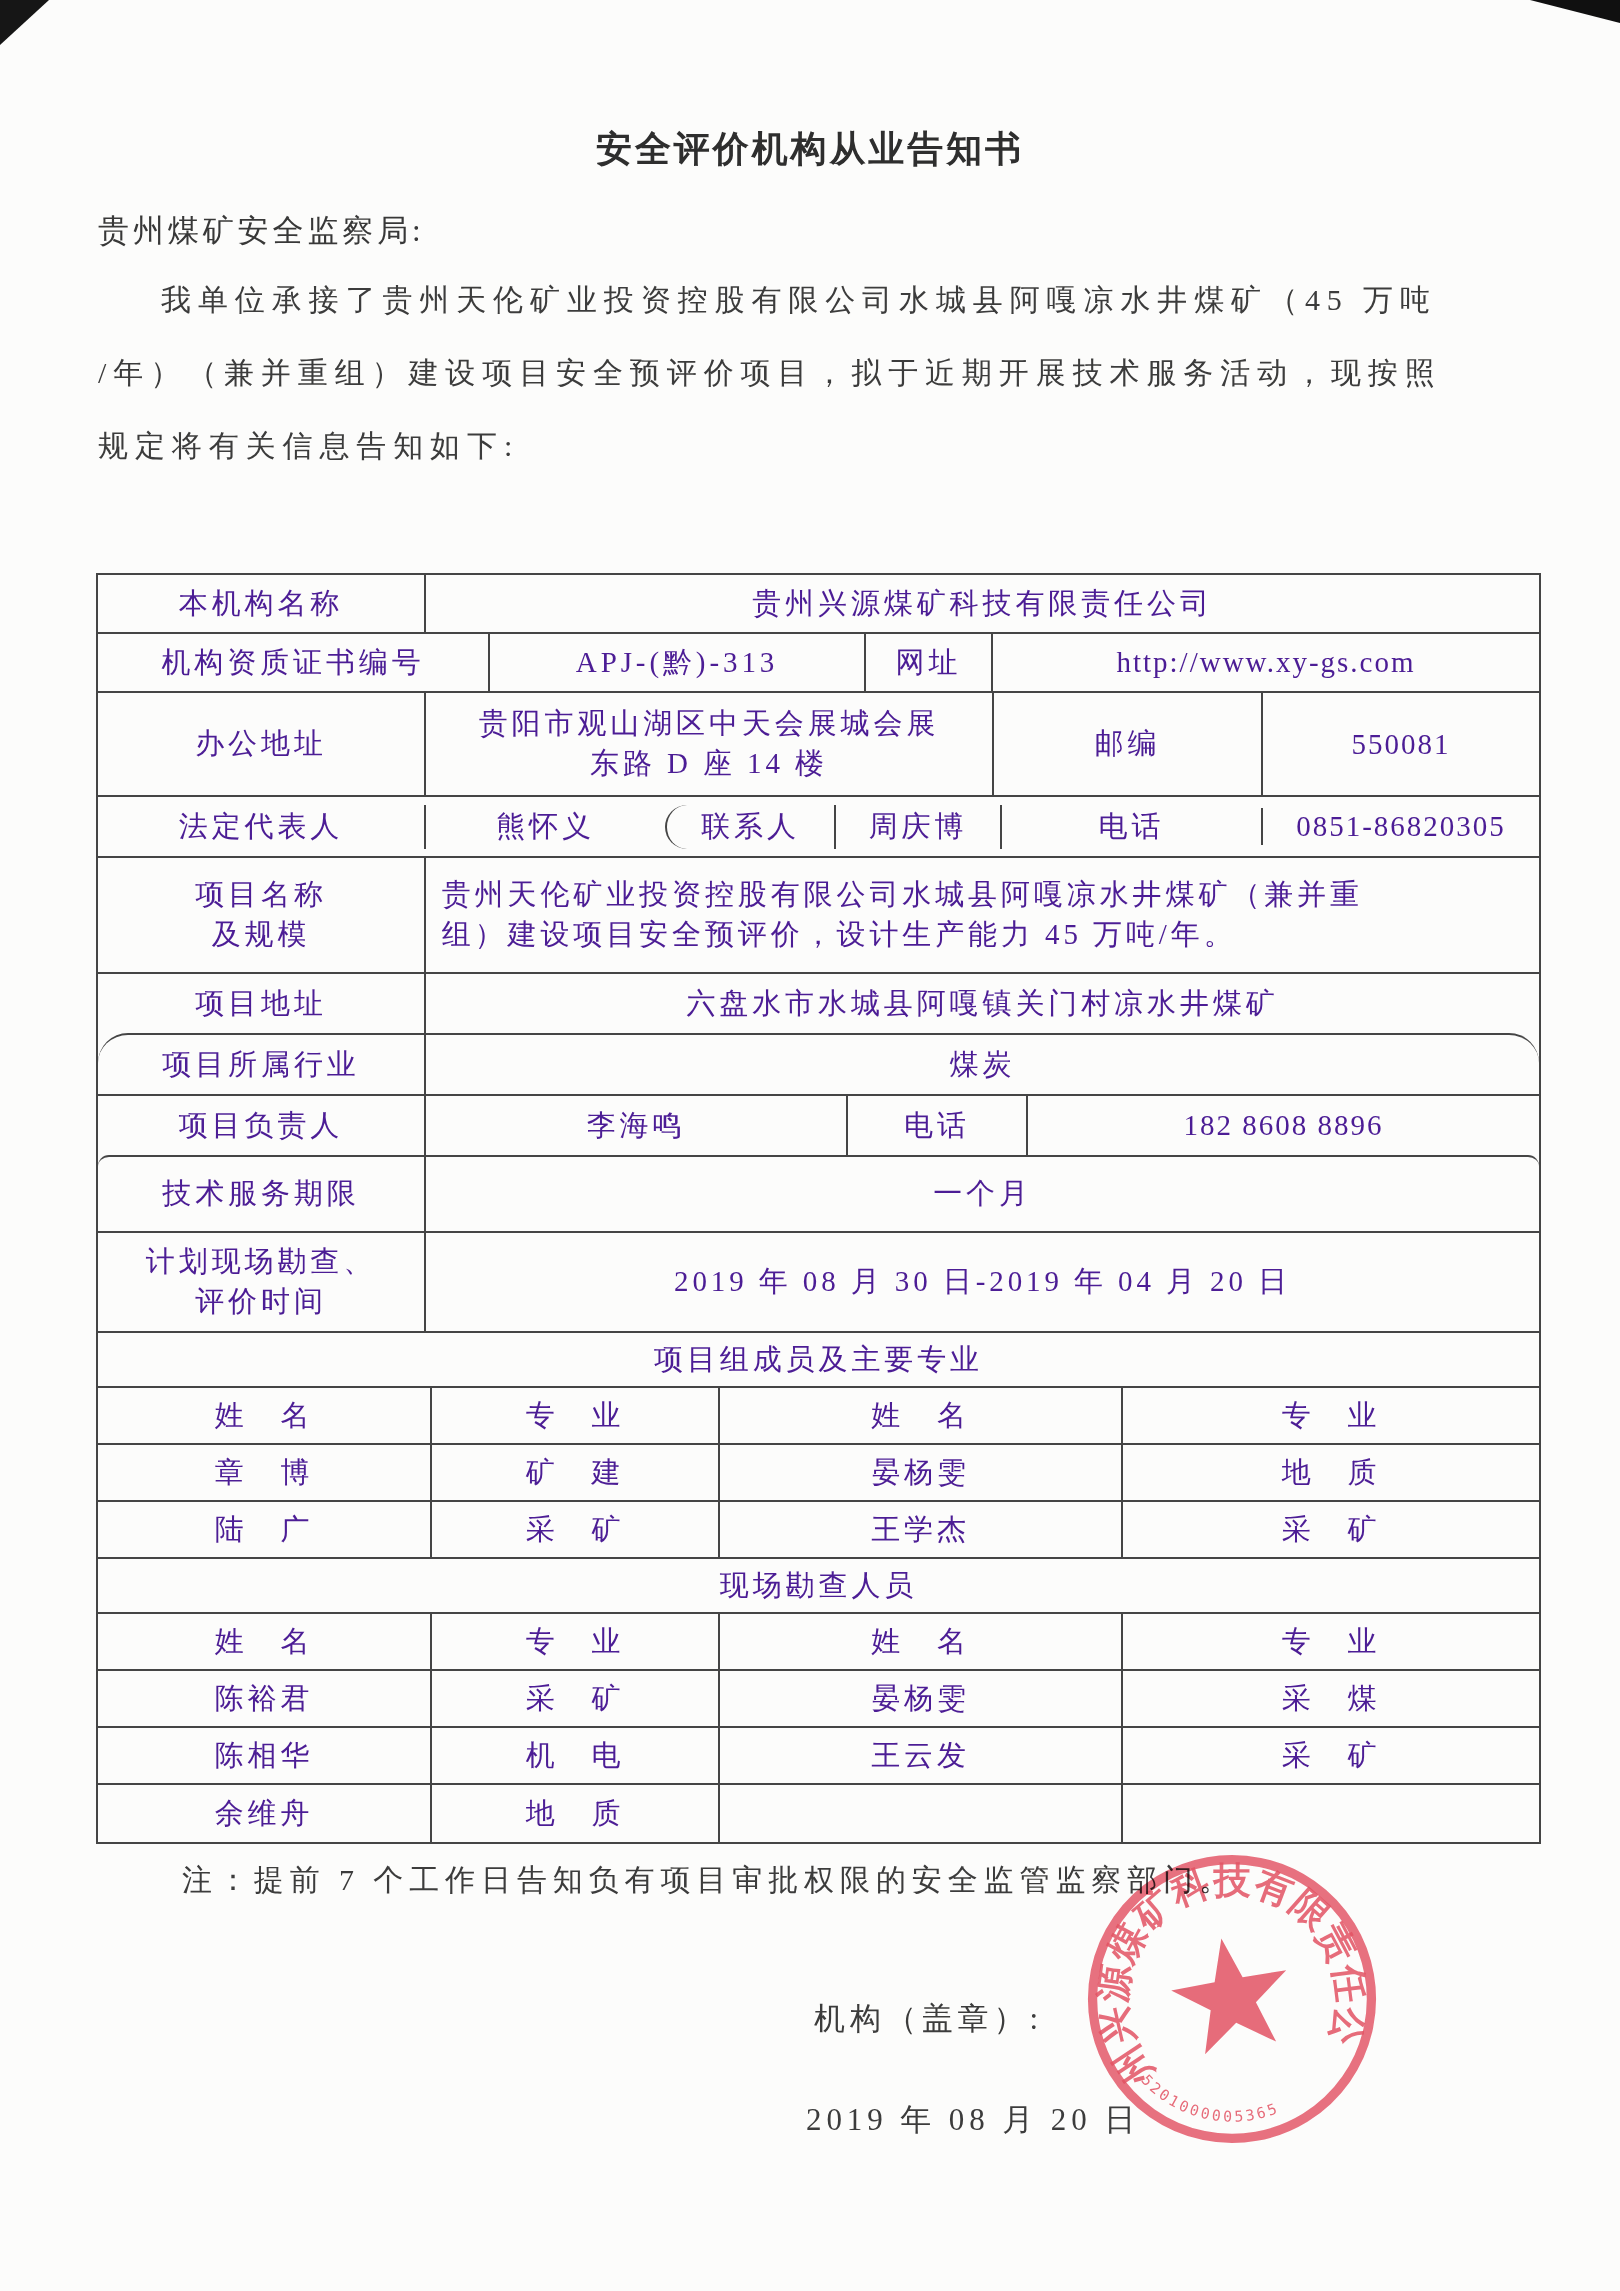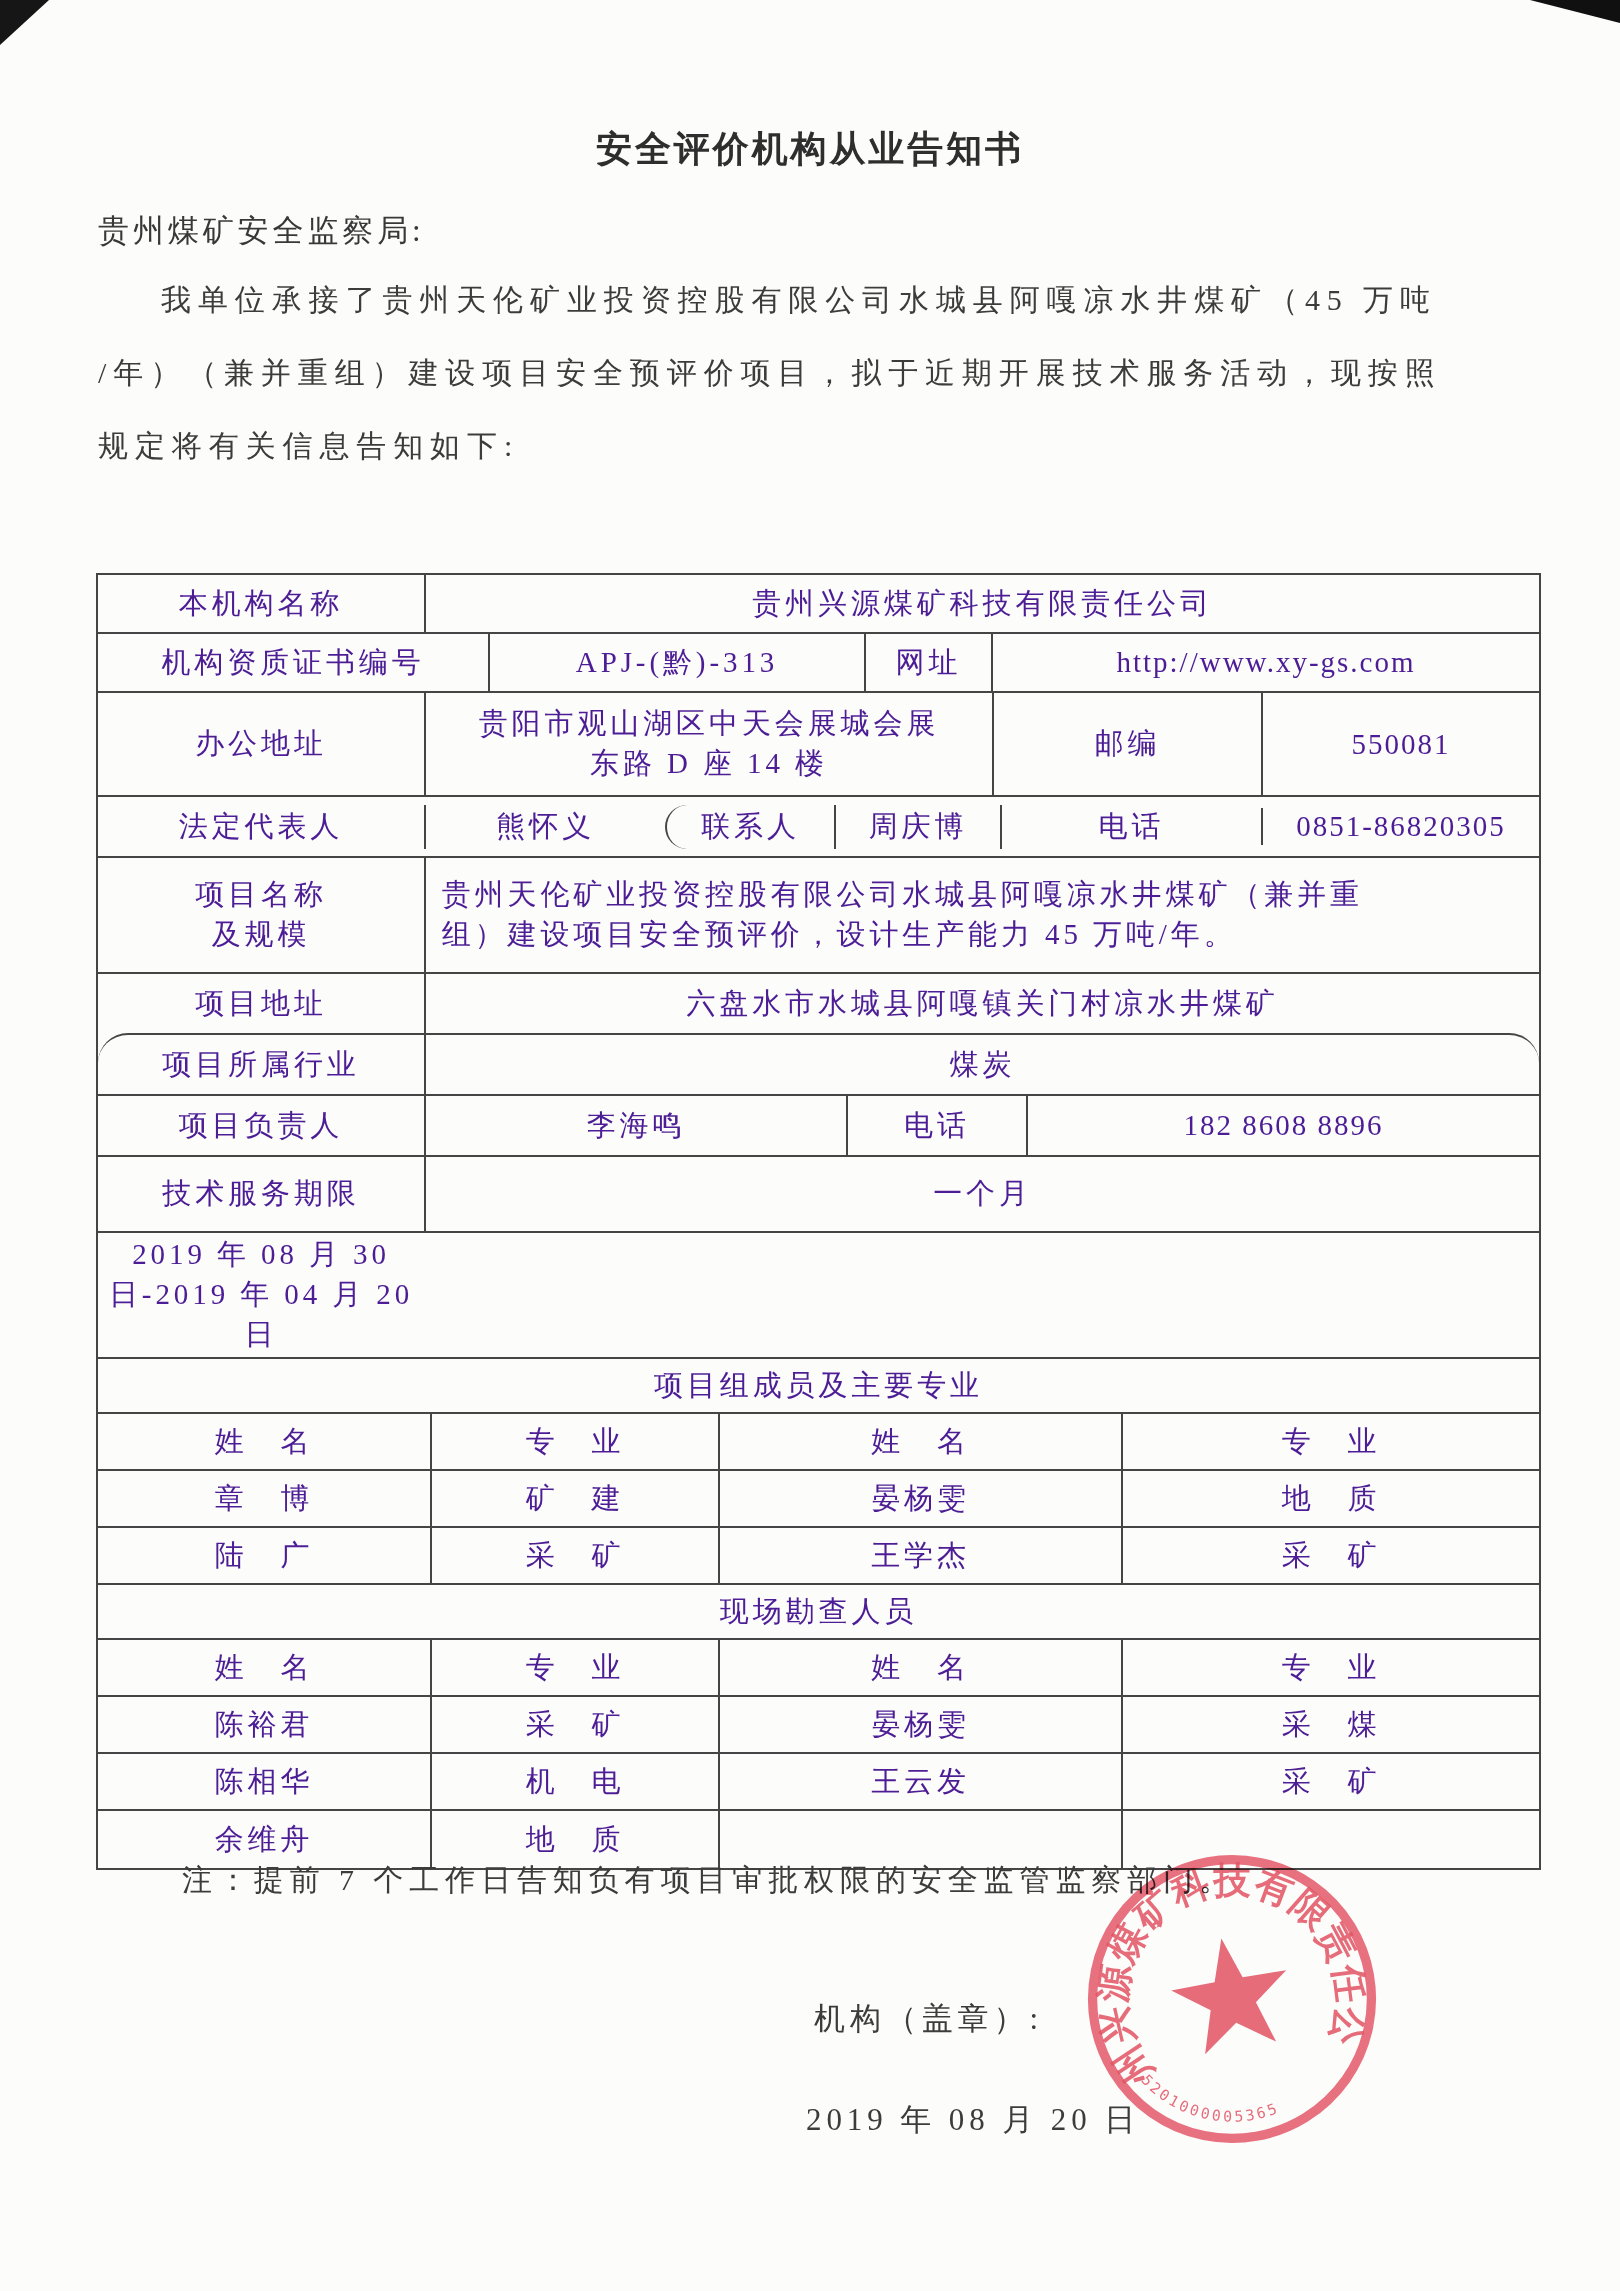--- a/index.html
+++ b/index.html
@@ -71,21 +71,21 @@
   .L12 .cell:nth-child(4){flex:1 1 auto;}
   
   .doc-table .trow:nth-child(1){min-height:57px;}
   .doc-table .trow:nth-child(2){min-height:57px;}
   .doc-table .trow:nth-child(3){min-height:102px;}
   .doc-table .trow:nth-child(4){min-height:59px;align-items:center;}
   .doc-table .trow:nth-child(5){min-height:114px;}
   .doc-table .trow:nth-child(6){min-height:59px;}
   .doc-table .trow:nth-child(7){min-height:59px;border-radius:30px;}
   .doc-table .trow:nth-child(8){min-height:59px;}
-  .doc-table .trow:nth-child(9){min-height:74px;}
+  .doc-table .trow:nth-child(9){min-height:74px;border-radius:11px;}
   .doc-table .trow:nth-child(10){min-height:98px;}
   .doc-table .trow:nth-child(11){min-height:53px;}
   .doc-table .trow:nth-child(12){min-height:55px;}
   .doc-table .trow:nth-child(13){min-height:55px;justify-content:center;}
   .doc-table .trow:nth-child(14){min-height:55px;}
   .doc-table .trow:nth-child(15){min-height:53px;}
   .doc-table .trow:nth-child(16){min-height:55px;}
   .doc-table .trow:nth-child(17){min-height:55px;}
   .doc-table .trow:nth-child(18){min-height:55px;}
   .doc-table .trow:nth-child(19){min-height:57px;}
@@ -166,20 +166,22 @@
       <div class="cell">项目负责人</div>
       <div class="cell">李海鸣</div>
       <div class="cell">电话</div>
       <div class="cell">182 8608 8896</div>
     </div>
     <div class="trow L1">
       <div class="cell">技术服务期限</div>
       <div class="cell">一个月</div>
     </div>
     <div class="trow L1">
+      <div class="cell">计划现场勘查、
+评价时间</div>
       <div class="cell">2019 年 08 月 30 日-2019 年 04 月 20 日</div>
     </div>
     <div class="trow LF">
       <div class="cell">项目组成员及主要专业</div>
     </div>
     <div class="trow L12">
       <div class="cell">姓　名</div>
       <div class="cell">专　业</div>
       <div class="cell">姓　名</div>
       <div class="cell">专　业</div>

